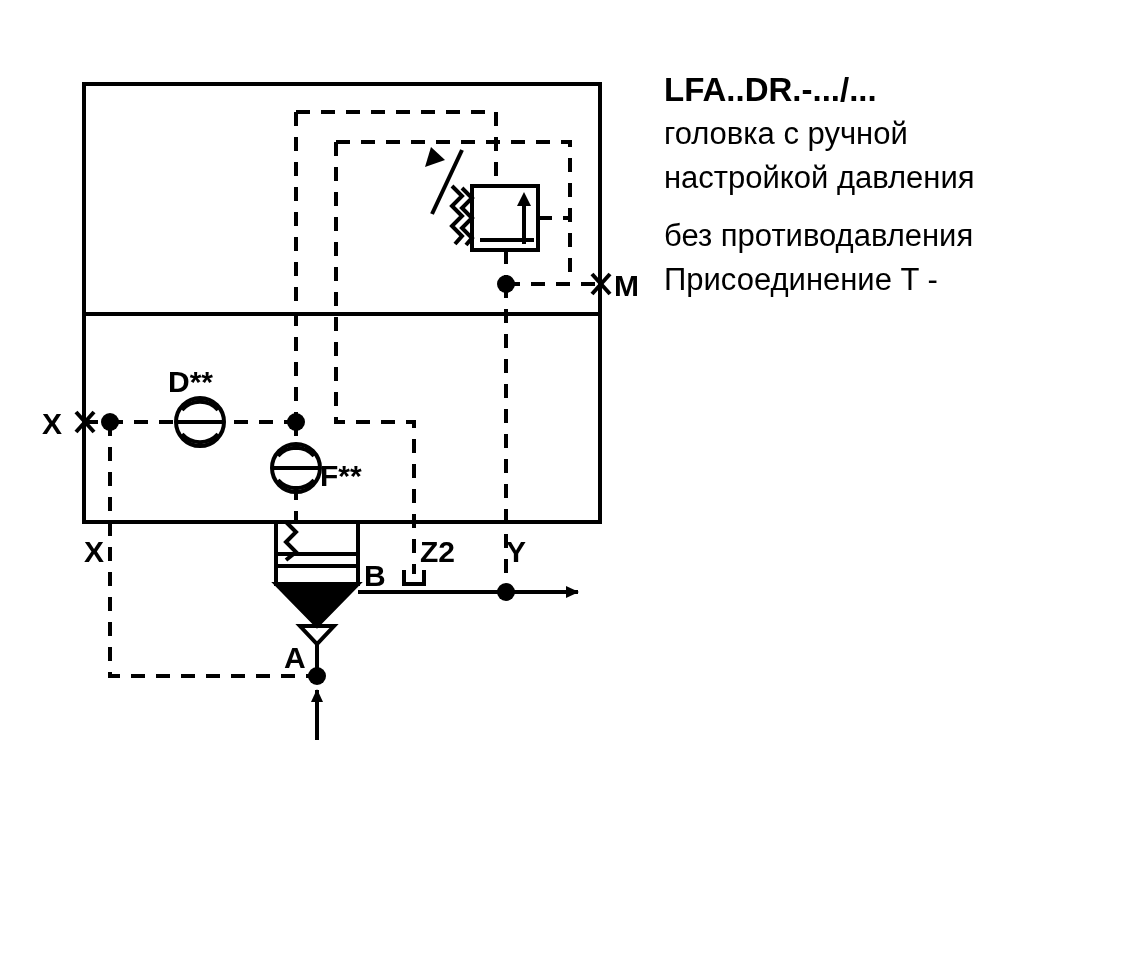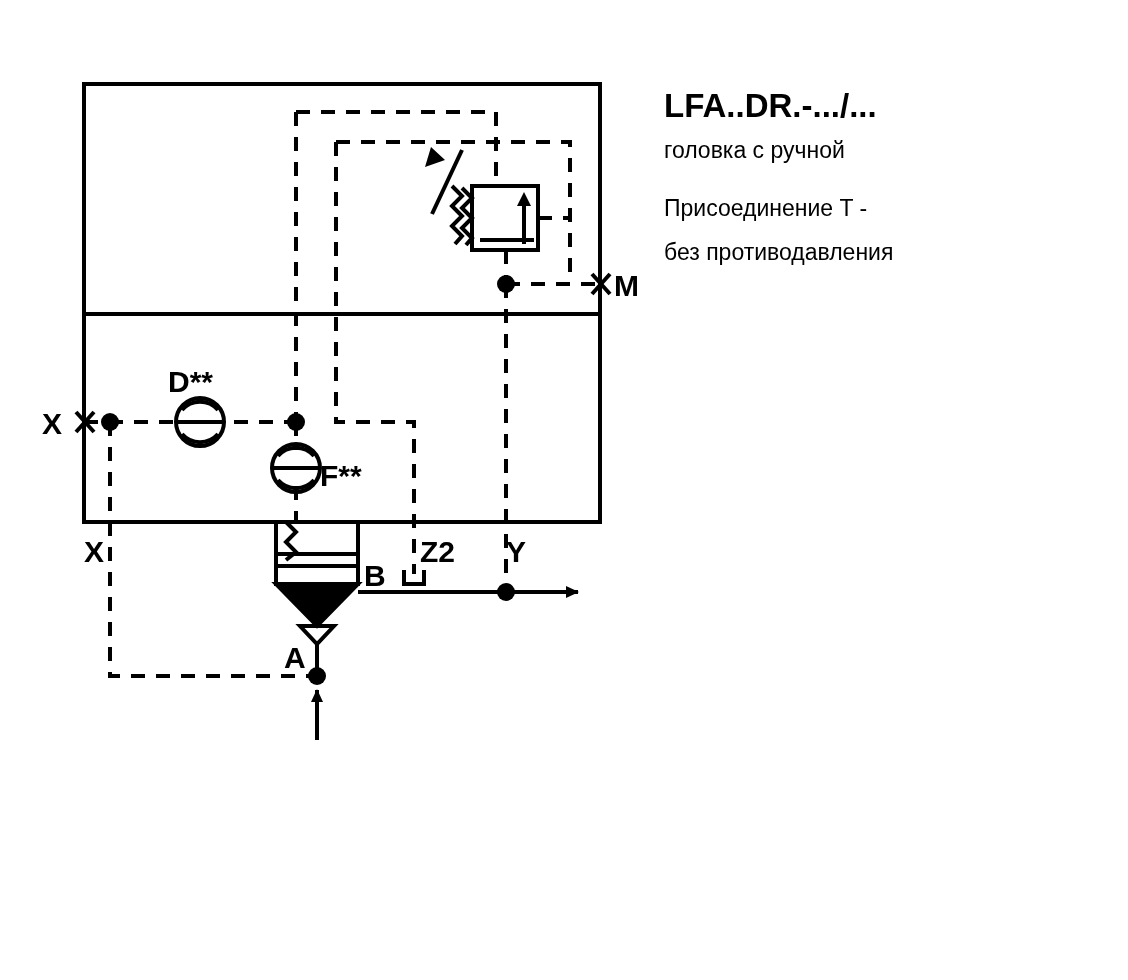--- a/index.html
+++ b/index.html
@@ -25,32 +25,32 @@
   svg#schematic {
     position: absolute;
     left: 0;
     top: 0;
     width: 1128px;
     height: 980px;
   }
   .caption-block {
     position: absolute;
     left: 664px;
-    top: 84px;
+    top: 68px;
     width: 440px;
   }
   .caption-title {
     font-size: 33px;
     font-weight: bold;
     line-height: 44px;
     letter-spacing: 0px;
     white-space: nowrap;
   }
   .caption-text {
-    font-size: 23px;
+    font-size: 31px;
     line-height: 44px;
     white-space: nowrap;
   }
   .caption-spacer {
     height: 14px;
   }
   .lbl {
     font-family: "Liberation Sans", sans-serif;
     font-weight: bold;
     font-size: 30px;
@@ -178,18 +178,19 @@
     <text class="lbl" x="284" y="668">A</text>
     <text class="lbl" x="364" y="586">B</text>
     <text class="lbl" x="420" y="562">Z2</text>
     <text class="lbl" x="168" y="392">D**</text>
     <text class="lbl" x="320" y="486">F**</text>
   </svg>
 
   <div class="caption-block">
     <div class="caption-title">LFA..DR.-.../...</div>
     <div class="caption-text">головка с ручной</div>
+    <div class="caption-text">настройкой давления</div>
     <div class="caption-spacer"></div>
+    <div class="caption-text">без противодавления</div>
     <div class="caption-text">Присоединение T -</div>
-    <div class="caption-text">без противодавления</div>
   </div>
 
 </div>
 
 </body></html>

